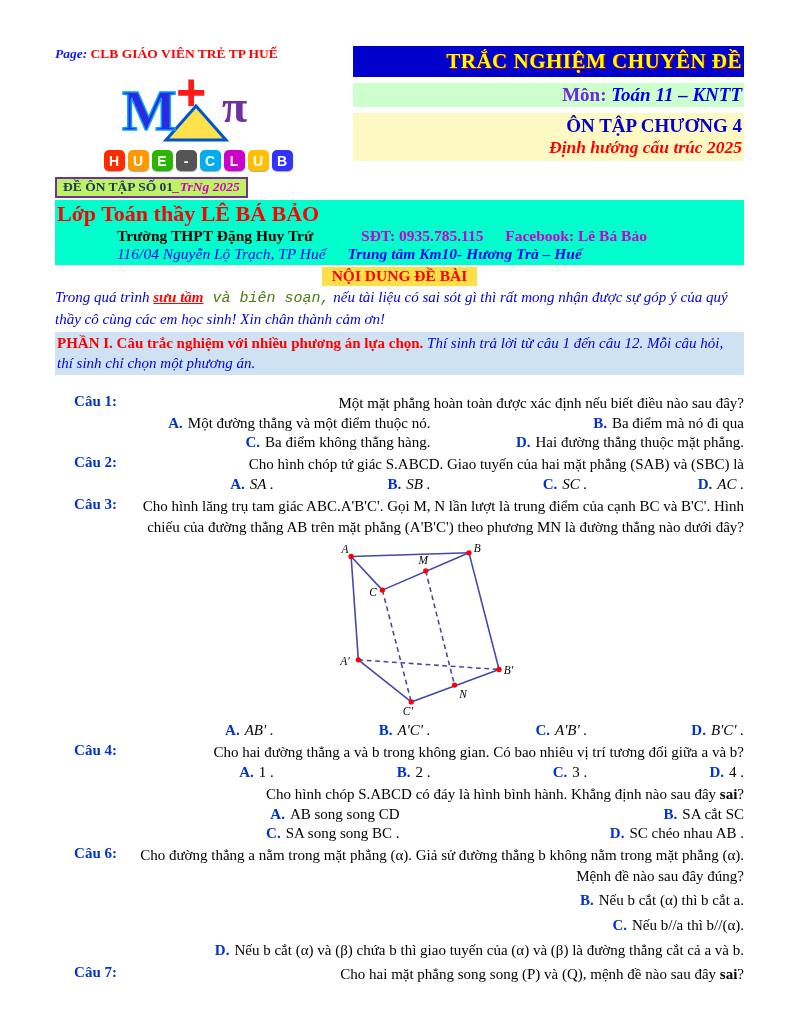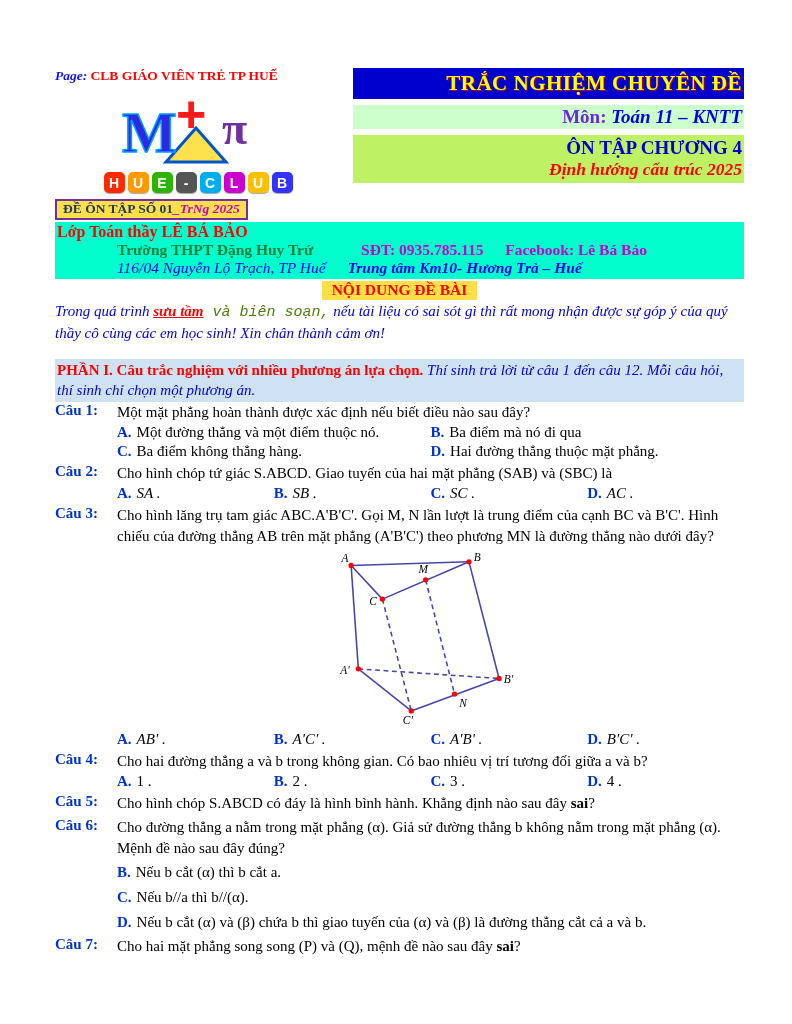--- a/index.html
+++ b/index.html
@@ -3,84 +3,84 @@
 <meta charset="utf-8">
 <style>
   * { margin:0; padding:0; box-sizing:border-box; }
   html,body { background:#ffffff; }
   body {
     width:792px; height:1024px;
     font-family:"Liberation Serif", serif;
     font-size:15px; color:#000;
     position:relative; overflow:hidden;
   }
-  .page { padding:68px 48px 0 55px; }
+  .page { padding:46px 48px 0 55px; }
 
   
   .top-row { display:flex; gap:12px; align-items:flex-start; }
   .top-left { width:286px; flex-shrink:0; text-align:center; }
   .page-line { font-size:13.5px; text-align:left; white-space:nowrap; }
   .page-label { color:#1414ff; font-weight:bold; font-style:italic; }
   .club-name { color:#ff0000; font-weight:bold; }
   .logo-wrap { display:flex; justify-content:center; margin-top:2px; }
   .hue-club { display:flex; gap:3px; justify-content:center; margin-top:2px; }
   .hc-letter {
     width:21px; height:21px; border-radius:5px; color:#fff;
     font-family:"Liberation Sans", sans-serif; font-weight:bold; font-size:14px;
     display:flex; align-items:center; justify-content:center;
     box-shadow:0 1px 1px rgba(0,0,0,.35);
   }
   .exam-box {
     margin:6px auto 0 0; width:fit-content;
     border:2px solid #7030a0; padding:0 6px 1px 6px; font-size:13.5px;
-    background:#fde047; white-space:nowrap;
+    background:#bef264; white-space:nowrap;
   }
   .exam-main { color:#1f3864; font-weight:bold; }
   .exam-suffix { color:#cc00cc; font-style:italic; font-weight:bold; }
 
   .top-right { flex:1; }
   .banner { text-align:right; margin-bottom:6px; }
   .banner-blue {
     background:#0000cd; color:#ffff00; font-weight:bold; font-size:21px;
     padding:3px 2px; letter-spacing:.5px; text-shadow:1px 1px 0 #b30000;
   }
   .banner-green { background:#ccffcc; font-size:19px; padding:1px 2px; }
   .mon-label { color:#6d28d9; font-weight:bold; }
   .mon-value { color:#0000ee; font-weight:bold; font-style:italic; }
-  .banner-yellow { background:#bef264; padding:2px 2px 3px 2px; }
+  .banner-yellow { background:#fef9c3; padding:2px 2px 3px 2px; }
   .chapter-title { color:#0000cd; font-weight:bold; font-size:19px; display:block; }
   .orientation { color:#ff0000; font-weight:bold; font-style:italic; font-size:17.5px; display:block; }
 
   
   .teacher { background:#00ffcc; margin-top:2px; padding:1px 4px 2px 2px; }
-  .class-line { color:#ff0000; font-weight:bold; font-size:16px; }
+  .class-line { color:#ff0000; font-weight:bold; font-size:22px; }
   .teacher-line2, .teacher-line3 { padding-left:60px; font-size:15.5px; }
-  .school { color:#15803d; font-weight:bold; }
+  .school { color:#000000; font-weight:bold; }
   .contact { color:#cc00cc; font-weight:bold; }
   .gap { display:inline-block; width:40px; }
   .gap-sm { display:inline-block; width:14px; }
   .addr1 { color:#0000ee; font-weight:normal; font-style:italic; }
   .addr2 { color:#0000ee; font-style:italic; font-weight:bold; }
 
   
   .content-header-wrap { text-align:center; margin-top:2px; }
   .content-header {
     display:inline-block; background:#fde047; color:#ff0000;
     font-weight:bold; font-size:15.5px; padding:0 10px 1px 10px;
   }
   .intro { color:#0000dd; font-style:italic; margin-top:1px; line-height:1.35; }
   .intro .hl { color:#ff0000; font-weight:bold; text-decoration:underline; }
   .intro .rd { color:#4d7c0f;font-family:Liberation Mono, monospace; }
 
-  .part1 { background:#cfe2f3; margin-top:15px; padding:1px 2px 2px 2px; line-height:1.35; }
+  .part1 { background:#cfe2f3; margin-top:2px; padding:1px 2px 2px 2px; line-height:1.35; }
   .part1-label { color:#ff0000; font-weight:bold; }
   .part1-instr { color:#0000dd; font-style:italic; }
 
   
-  .questions { margin-top:0; }
+  .questions { margin-top:18px;text-align:right; }
   .question { display:flex; margin-bottom:3px; }
   .q-label { width:62px; flex-shrink:0; color:#0033cc; font-weight:bold; }
   .q-body { flex:1; }
   .q-text { line-height:1.4; }
   .q-text b { font-weight:bold; }
   .options { margin-top:1px; }
   .grid-2 { display:grid; grid-template-columns:1fr 1fr; row-gap:2px; }
   .grid-4 { display:grid; grid-template-columns:repeat(4,1fr); }
   .grid-1 .option { display:block; margin-top:3px; line-height:1.45; }
   .opt-key { color:#0033cc; font-weight:bold; margin-right:5px; }
@@ -165,21 +165,21 @@
 
   <div class="part1">
     <span class="part1-label">PHẦN I. Câu trắc nghiệm với nhiều phương án lựa chọn.</span><span class="part1-instr"> Thí sinh trả lời từ câu 1 đến câu 12. Mỗi câu hỏi, thí sinh chỉ chọn một phương án.</span>
   </div>
 
   <div class="questions">
 
     <div class="question">
       <div class="q-label">Câu 1:</div>
       <div class="q-body">
-        <div class="q-text"><span>Một mặt phẳng hoàn thành được xác định nếu biết điều nào sau đây?</span></div>
+        <div class="q-text"><span>Một mặt phẳng hoàn toàn được xác định nếu biết điều nào sau đây?</span></div>
         <div class="options grid-2">
           <div class="option"><span class="opt-key">A.</span><span class="opt-text">Một đường thẳng và một điểm thuộc nó.</span></div>
           <div class="option"><span class="opt-key">B.</span><span class="opt-text">Ba điểm mà nó đi qua</span></div>
           <div class="option"><span class="opt-key">C.</span><span class="opt-text">Ba điểm không thẳng hàng.</span></div>
           <div class="option"><span class="opt-key">D.</span><span class="opt-text">Hai đường thẳng thuộc mặt phẳng.</span></div>
         </div>
       </div>
     </div>
 
     <div class="question">
@@ -257,23 +257,28 @@
         <div class="options grid-4">
           <div class="option"><span class="opt-key">A.</span><span class="opt-text">1 .</span></div>
           <div class="option"><span class="opt-key">B.</span><span class="opt-text">2 .</span></div>
           <div class="option"><span class="opt-key">C.</span><span class="opt-text">3 .</span></div>
           <div class="option"><span class="opt-key">D.</span><span class="opt-text">4 .</span></div>
         </div>
       </div>
     </div>
 
     <div class="question">
-      <div class="q-label">Câu 5:</div>
       <div class="q-body">
         <div class="q-text"><span>Cho hình chóp S.ABCD có đáy là hình bình hành. Khẳng định nào sau đây </span><b>sai</b><span>?</span></div>
+        <div class="options grid-2">
+          <div class="option"><span class="opt-key">A.</span><span class="opt-text">AB song song CD</span></div>
+          <div class="option"><span class="opt-key">B.</span><span class="opt-text">SA cắt SC</span></div>
+          <div class="option"><span class="opt-key">C.</span><span class="opt-text">SA song song BC .</span></div>
+          <div class="option"><span class="opt-key">D.</span><span class="opt-text">SC chéo nhau AB .</span></div>
+        </div>
       </div>
     </div>
 
     <div class="question">
       <div class="q-label">Câu 6:</div>
       <div class="q-body">
         <div class="q-text"><span>Cho đường thẳng a nằm trong mặt phẳng (α). Giả sử đường thẳng b không nằm trong mặt phẳng (α). Mệnh đề nào sau đây đúng?</span></div>
         <div class="options grid-1">
           <div class="option"><span class="opt-key">B.</span><span class="opt-text">Nếu b cắt (α) thì b cắt a.</span></div>
           <div class="option"><span class="opt-key">C.</span><span class="opt-text">Nếu b//a thì b//(α).</span></div>

